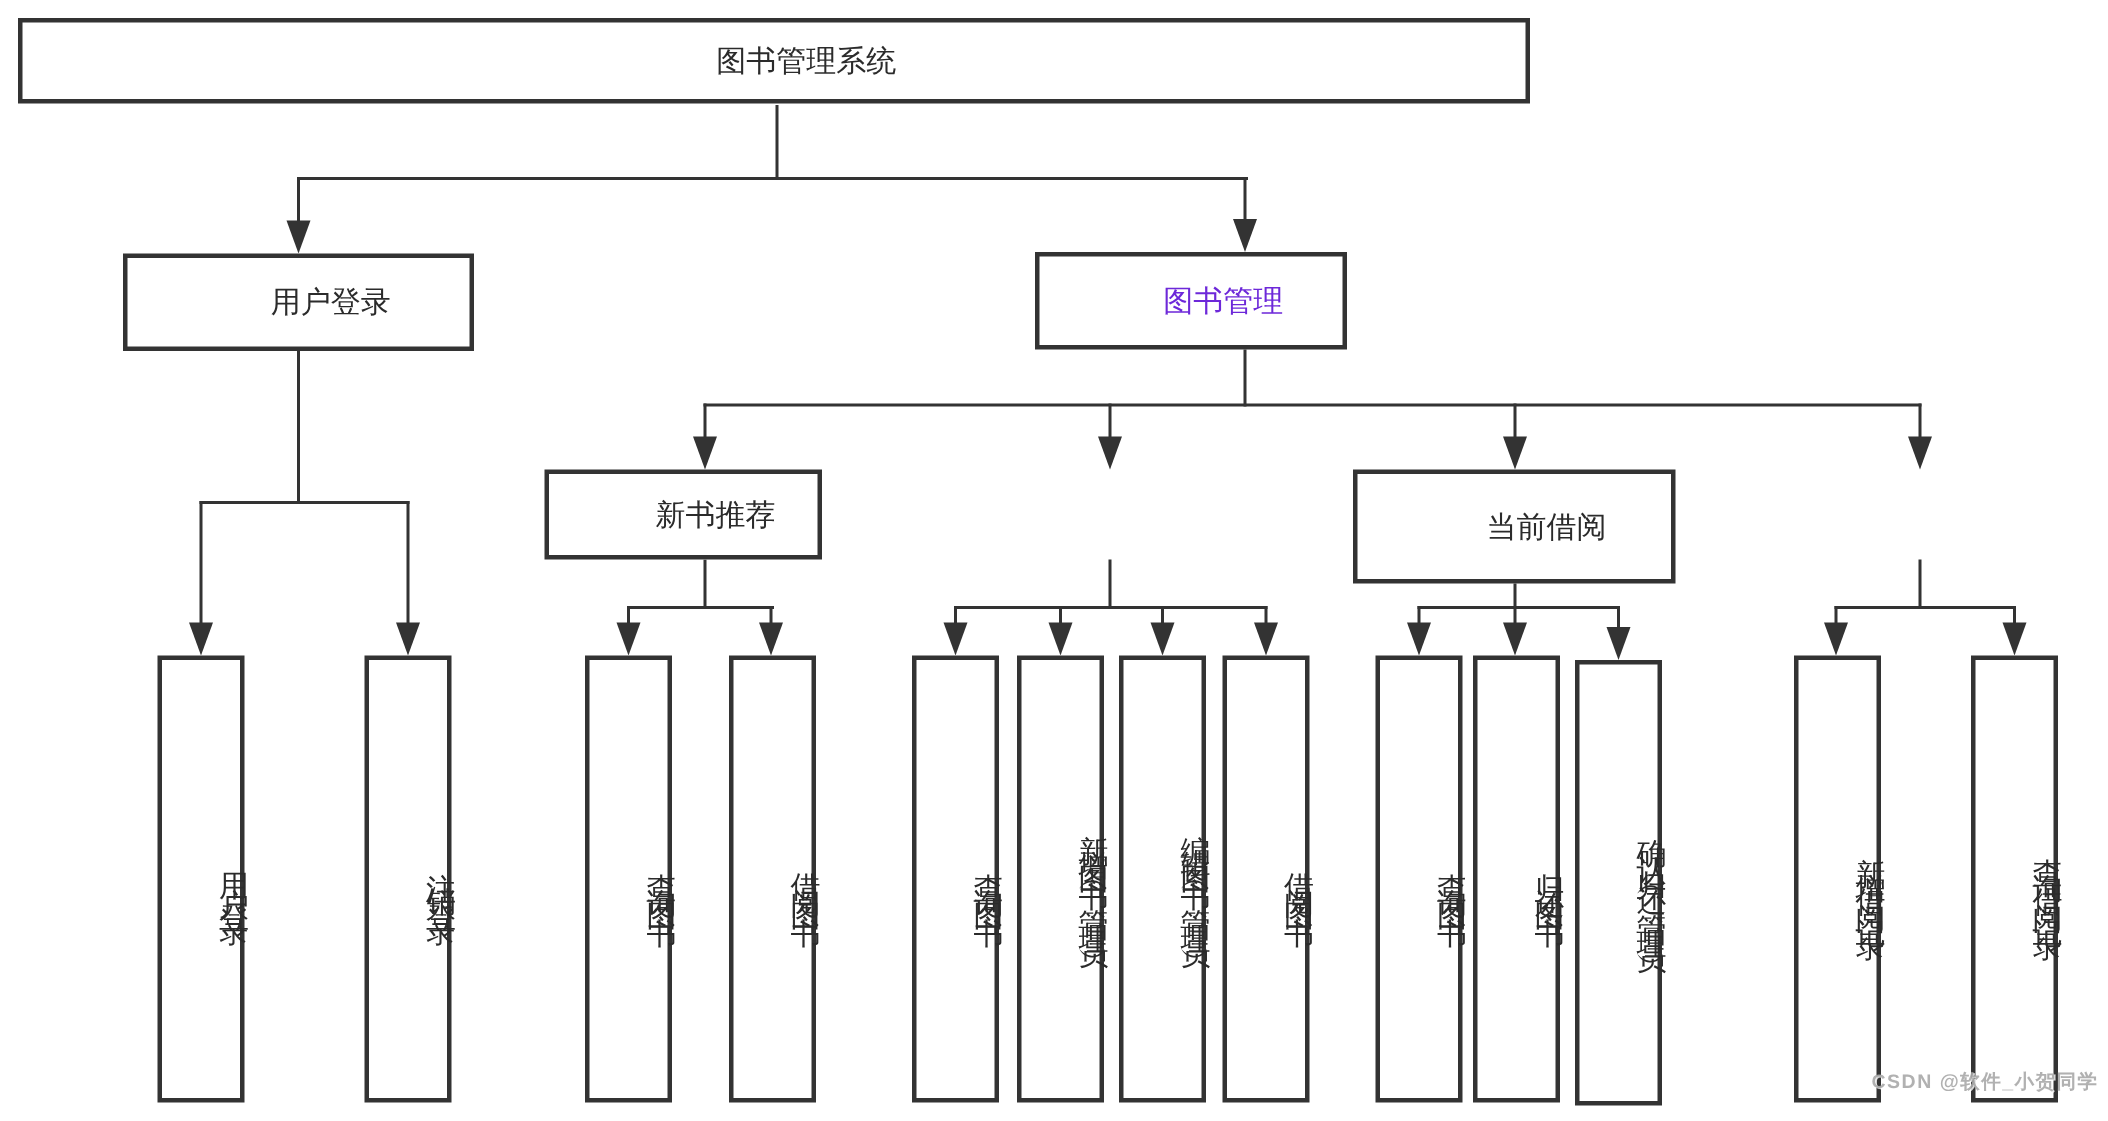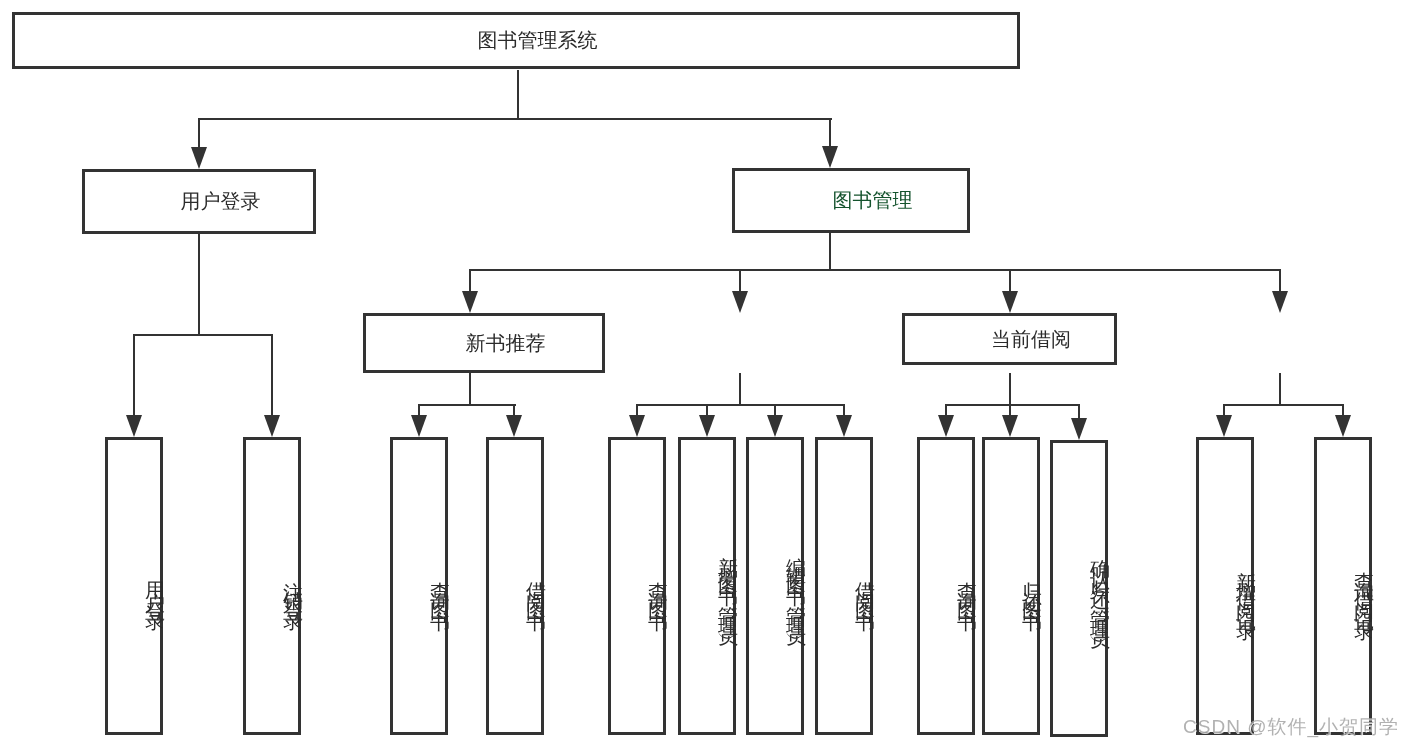--- a/index.html
+++ b/index.html
@@ -42,48 +42,49 @@
     width: 0;
     height: 0;
     border-left: 8px solid transparent;
     border-right: 8px solid transparent;
     border-top: 22px solid #333333;
     z-index: 2;
   }
   #watermark {
     position: absolute;
     right: 6px;
-    bottom: 7px;
-    font-size: 19px;
+    bottom: 17px;
+    font-size: 13px;
     color: rgba(168,168,168,0.9);
     text-shadow: 1px 1px 0 rgba(255,255,255,0.8);
     z-index: 10;
     letter-spacing: 1px;
+    font-weight: bold;
   }
 </style>
 </head>
 <body>
 
 <div id="canvas">
 
   <div class="node" style="left: 12px; top: 12px; width: 1008px; height: 57px; border-color: rgb(51, 51, 51); color: rgb(43, 43, 43);">
     <span>图书管理系统</span>
   </div>
 
   <div class="node" style="left: 82px; top: 169px; width: 234px; height: 65px; border-color: rgb(51, 51, 51); color: rgb(43, 43, 43);">
     <span>用户登录</span>
   </div>
-  <div class="node" style="left: 732px; top: 168px; width: 238px; height: 65px; border-color: rgb(51, 51, 51); color: #14532d;">
+  <div class="node" style="left: 690px; top: 168px; width: 208px; height: 65px; border-color: rgb(51, 51, 51); color: #6d28d9;">
     <span>图书管理</span>
   </div>
 
-  <div class="node" style="left: 363px; top: 313px; width: 242px; height: 60px; border-color: rgb(51, 51, 51); color: rgb(43, 43, 43);">
+  <div class="node" style="left: 363px; top: 313px; width: 185px; height: 60px; border-color: rgb(51, 51, 51); color: rgb(43, 43, 43);">
     <span>新书推荐</span>
   </div>
-  <div class="node" style="left: 902px; top: 313px; width: 215px; height: 52px; border-color: rgb(51, 51, 51); color: rgb(43, 43, 43);">
+  <div class="node" style="left: 902px; top: 313px; width: 215px; height: 76px; border-color: rgb(51, 51, 51); color: rgb(43, 43, 43);">
     <span>当前借阅</span>
   </div>
 
   <div class="node vert" style="left: 105px; top: 437px; width: 58px; height: 298px; border-color: rgb(51, 51, 51); color: rgb(43, 43, 43);">
     <span>用户登录</span>
   </div>
   <div class="node vert" style="left: 243px; top: 437px; width: 58px; height: 298px; border-color: rgb(51, 51, 51); color: rgb(43, 43, 43);">
     <span>注销登录</span>
   </div>
 

